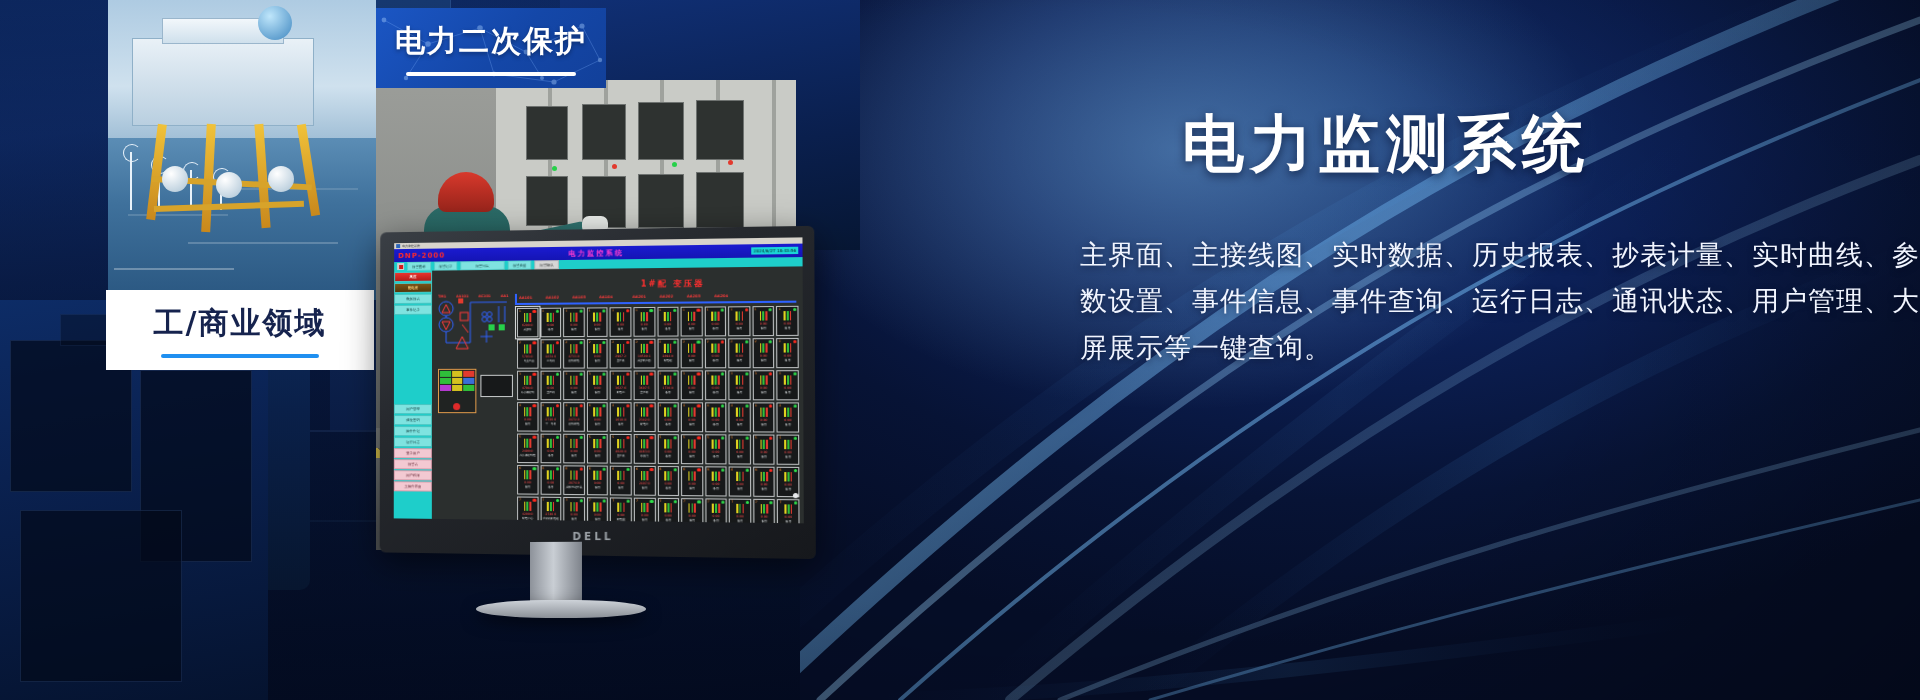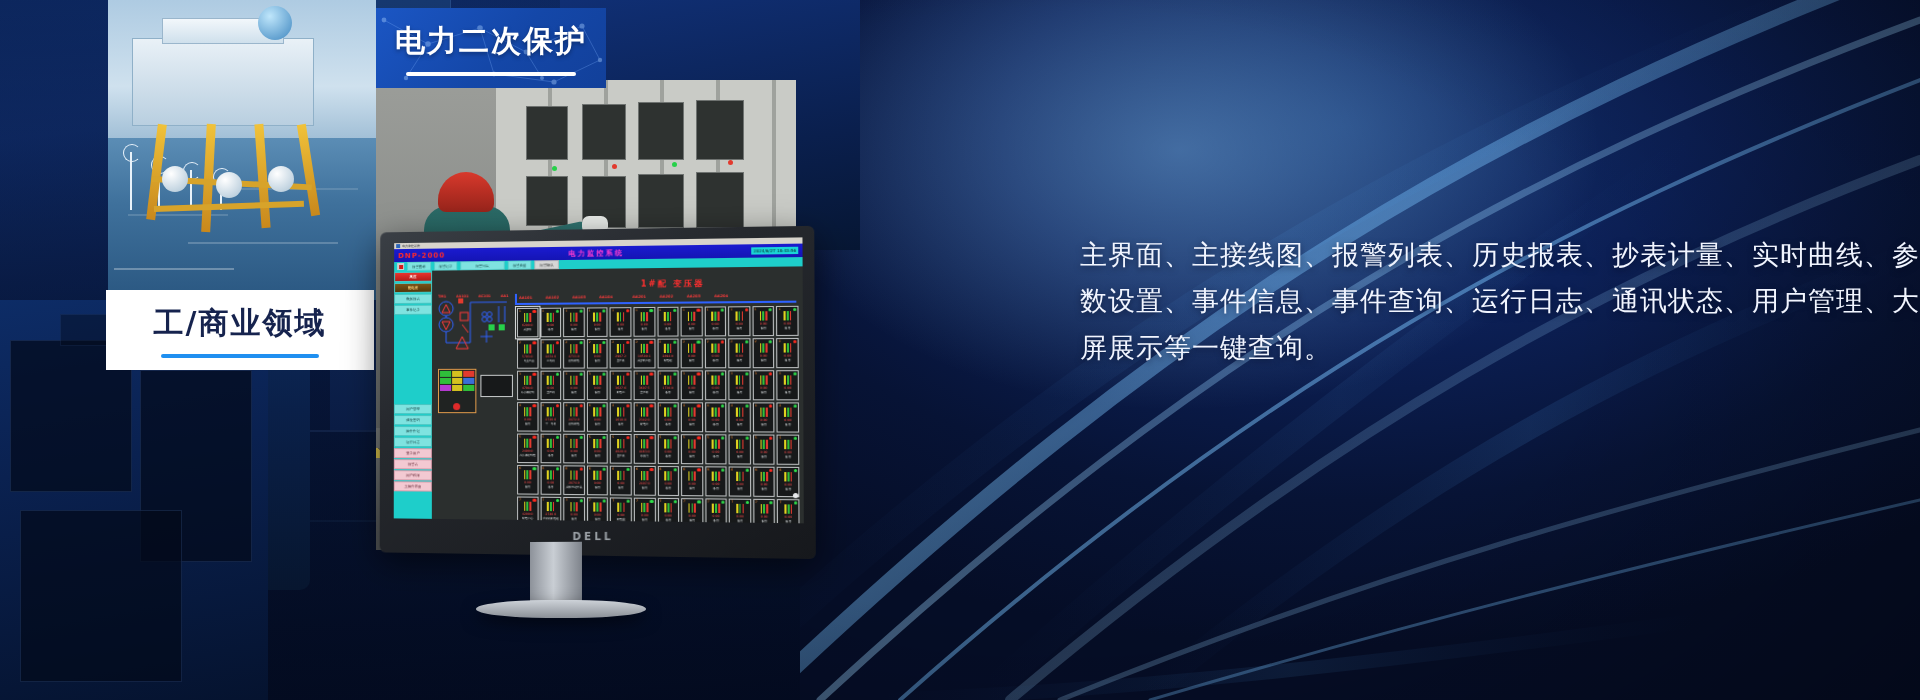--- a/index.html
+++ b/index.html
@@ -1386,17 +1386,18 @@
       </div>
       <div class="mon-dot"></div>
     </div>
     <div class="mon-logo">DELL</div>
     <div class="mon-stand"></div>
     <div class="mon-base"></div>
   </div>
 
   <div class="right">
 
-
-    <div class="para">主界面、主接线图、报警列表、历史报表、抄表计量、实时曲线、参数设置、事件信息、事件查询、运行日志、通讯状态、用户管理、大屏展示等一键查询。</div>
+    <div class="headline">电力监测系统</div>
+
+    <div class="para">主界面、主接线图、实时数据、历史报表、抄表计量、实时曲线、参数设置、事件信息、事件查询、运行日志、通讯状态、用户管理、大屏展示等一键查询。</div>
   </div>
 
 </div>
 
 </body></html>

